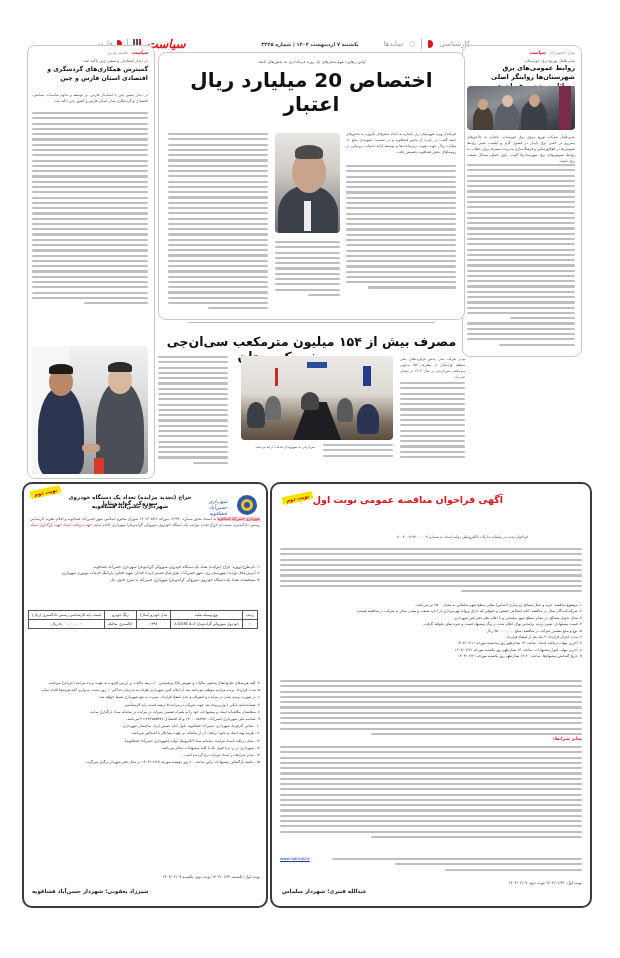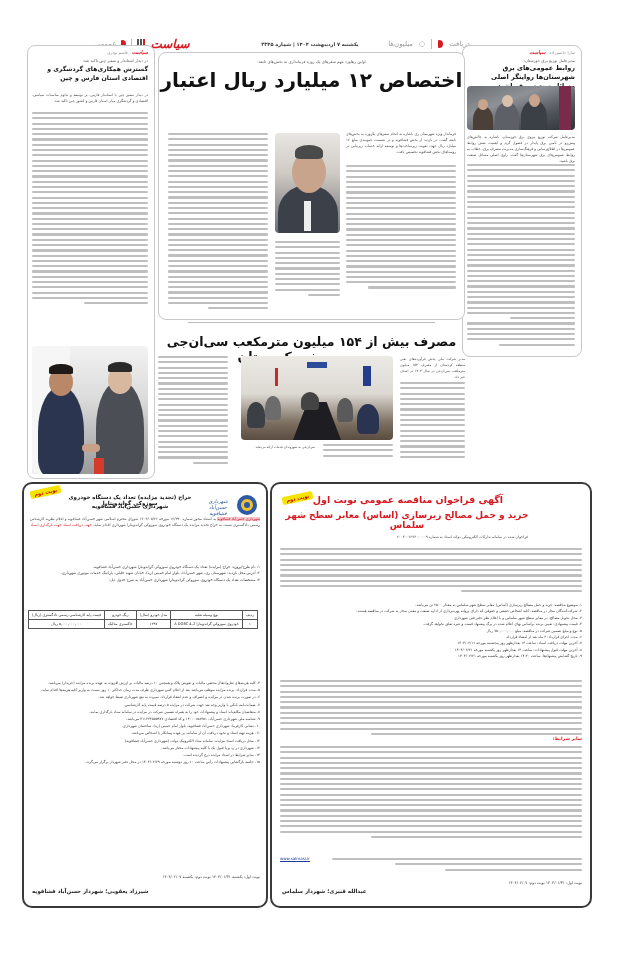--- a/index.html
+++ b/index.html
@@ -49,37 +49,37 @@
 
   table.spec { position: absolute; border-collapse: collapse; font-size: 3.6px; color: #222; }
   table.spec td, table.spec th { border: 1px solid #555; padding: 2px 3px; text-align: center; vertical-align: top; font-weight: normal; }
   .sig { font-size: 5.5px; font-weight: bold; color: #222; position: absolute; }
 </style>
 </head>
 <body>
 
 <div class="masthead">
   <div class="mh-right">
-    <span>دریافت</span>
+    <span>کارشناسی</span>
     <span class="red-flag"></span>
     <span class="bar-sep"></span>
     <span>○</span>
-    <span>میلیون‌ها</span>
+    <span>نماید‌ها</span>
   </div>
   <div class="mh-center">یکشنبه ۷ اردیبهشت ۱۴۰۴ | شماره ۳۳۴۵</div>
   <div class="mh-left">
     <span class="brand">سیاست</span>
     <span class="brand-bars">
         <i></i>
         <i></i>
         <i></i>
       </span>
     <span class="bar-sep"></span>
     <span class="red-flag"></span>
-    <span>عمومی</span>
+    <span>فارس</span>
   </div>
 </div>
 
 <div class="box" style="right:38px; top:45px; width:120px; height:312px;">
   <div class="mini-head" style="justify-content:flex-start;">
     <span>سارا جاسم‌زاده</span>
     <span class="brand" style="font-size:5px;">سیاست</span>
   </div>
   <div class="kicker" style="text-align:right; padding:0 6px;">مدیرعامل توزیع برق خوزستان:</div>
   <div class="hl-side" style="padding:1px 6px 3px;">روابط عمومی‌های برق شهرستان‌ها روایتگر اصلی مسائل صنعت برق باشند</div>
@@ -127,21 +127,21 @@
     <span></span>
       <span></span>
       <span></span>
       <span></span>
       <span style="width:70%"></span>
   </div>
 </div>
 
 <div class="box" style="left:158px; top:52px; width:307px; height:268px;">
   <div class="kicker" style="margin-top:6px;">اولین رهاورد مهم سفرهای یک روزه فرمانداری به بخش‌های تابعه:</div>
-  <div class="hl-main" style="margin-top:4px;">اختصاص ۱۲ میلیارد ریال اعتبار</div>
+  <div class="hl-main" style="margin-top:4px;">اختصاص 20 میلیارد ریال اعتبار</div>
 
   <div class="body-text" style="position:absolute; right:8px; top:78px; width:110px;">فرماندار ویژه شهرستان ری باشاره به انجام سفرهای یکروزه به بخش‌های تابعه گفت: در بازدید از بخش فشافویه و در نشست جمع‌بندی مبلغ ۱۲ میلیارد ریال جهت تقویت زیرساخت‌ها و توسعه ارائه خدمات زیربنایی در روستاهای بخش فشافویه تخصیص یافت.</div>
   <div class="lines" style="position:absolute; right:8px; top:112px; width:110px;">
     <span></span>
       <span></span>
       <span></span>
       <span></span>
       <span></span>
       <span></span>
       <span></span>
@@ -341,21 +341,20 @@
     <div class="face" style="left:17px; top:22px; width:24px; height:28px; background:#b98868;"></div>
     <div style="position:absolute; left:17px; top:18px; width:24px; height:10px; border-radius:50% 50% 10% 10%; background:#1e1a18;"></div>
     <div style="position:absolute; left:50px; top:98px; width:18px; height:8px; border-radius:4px; background:#c9a088;"></div>
     <div style="position:absolute; left:62px; top:112px; width:10px; height:16px; background:#d43b2a;"></div>
   </div>
 </div>
 
 <div class="box dark" style="left:270px; top:482px; width:322px; height:426px; ">
   <div class="badge-yellow" style="left:10px; top:10px;">نوبت دوم</div>
   <div class="notice-title" style="position:absolute; right:64px; left:18px; top:10px; font-size:9.5px;">آگهی فراخوان مناقصه عمومی نوبت اول</div>
-  <div class="notice-title" style="position:absolute; right:60px; left:12px; top:26px; font-size:9px;">خرید و حمل مصالح زیرسازی (اساس) معابر سطح شهر سلماس</div>
   <div class="body-text" style="position:absolute; right:62px; left:8px; top:50px; font-size:3.6px;">فراخوان شده در سامانه تدارکات الکترونیکی دولت استاد به شماره ۲۰۰۴۰۰۲۶۷۳۰۰۰۰۰۹</div>
   <div class="lines" style="position:absolute; right:8px; left:8px; top:64px;">
     <span></span>
       <span></span>
       <span></span>
       <span></span>
       <span></span>
       <span></span>
       <span></span>
       <span></span>

